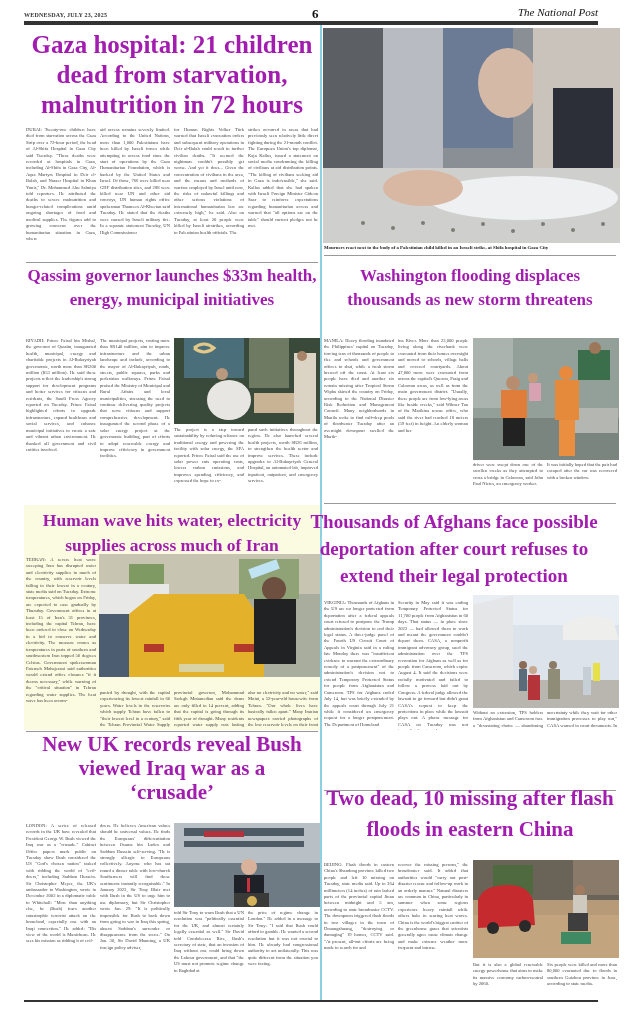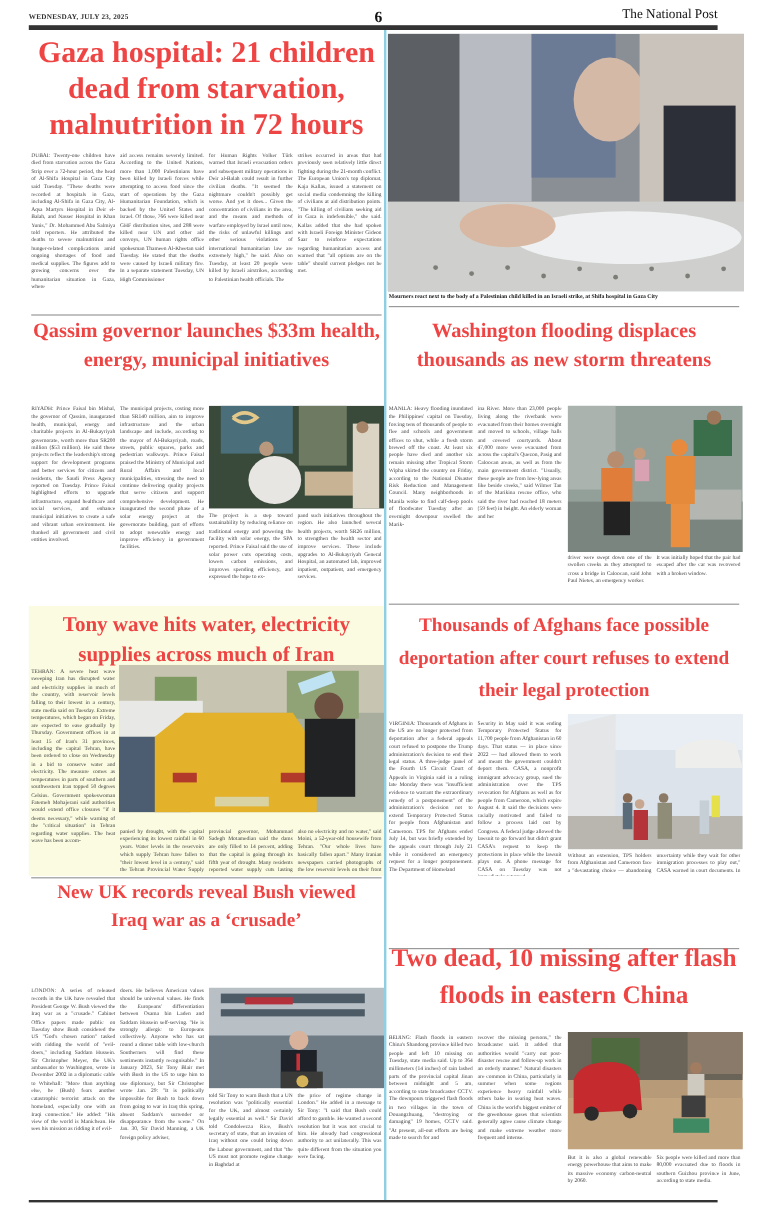--- a/index.html
+++ b/index.html
@@ -2,27 +2,27 @@
 <html><head>
 <meta charset="utf-8">
 <style>
   * { box-sizing: border-box; margin: 0; padding: 0; }
   html, body { width: 644px; height: 1024px; background: #ffffff; overflow: hidden; }
   body { position: relative; font-family: "Liberation Serif", serif; color: #222; }
 
   .masthead { position: absolute; left: 24px; top: 6px; width: 574px; height: 20px; }
   .masthead .date { position: absolute; left: 0; top: 6px; font-size: 6px; font-weight: bold; letter-spacing: 0.2px; color: #333; }
   .masthead .pageno { position: absolute; left: 288px; top: 0; font-size: 13px; font-weight: bold; color: #111; }
-  .masthead .paper { position: absolute; right: 0; top: 0; font-size: 11px; color: #111; }
+  .masthead .paper { position: absolute; right: 0; top: 0; font-size: 11px; font-style: italic; color: #111; }
   .rule-top { position: absolute; left: 24px; top: 21px; width: 574px; height: 4px; background: #333; }
 
   .vdiv { position: absolute; left: 320px; top: 25px; width: 2px; height: 975px; background: #8ecfe3; }
   .rule-bottom { position: absolute; left: 24px; top: 1000px; width: 574px; height: 2px; background: #333; }
 
-  .headline { position: absolute; font-weight: bold; color: #ef4444; text-align: center; line-height: 1.22; font-family: "Liberation Serif", serif; }
+  .headline { position: absolute; font-weight: bold; color: #a21caf; text-align: center; line-height: 1.22; font-family: "Liberation Serif", serif; }
   .col { position: absolute; font-size: 4.6px; line-height: 6.4px; color: #444; text-align: justify; overflow: hidden; }
   .hr { position: absolute; height: 1px; background: #999; }
   .caption { position: absolute; font-size: 4.8px; font-weight: bold; color: #222; white-space: nowrap; }
 
   .photo { position: absolute; overflow: hidden; }
   .photo svg { width: 100%; height: 100%; display: block; }
 
   .yellow-bg { position: absolute; left: 24px; top: 505px; width: 296px; height: 225px; background: #fafbe0; }
 </style>
 </head>
@@ -108,21 +108,21 @@
     <rect x="86" y="82" width="16" height="36" fill="#ea8e3f"></rect>
     <rect x="105" y="12" width="32" height="30" fill="#3b6f4b"></rect>
     <circle cx="122" cy="10" r="6" fill="#9c7759"></circle>
   </svg>
 </div>
 <div class="col" style="left:473px; top:462px; width:70px; height:36px;">driver were swept down one of the swollen creeks as they attempted to cross a bridge in Caloocan, said John Paul Nietes, an emergency worker.</div>
 <div class="col" style="left:547px; top:462px; width:70px; height:36px;">It was initially hoped that the pair had escaped after the car was recovered with a broken window.</div>
 <div class="hr" style="left:324px; top:503px; width:292px;"></div>
 
 <div class="yellow-bg"></div>
-<div class="headline" style="left:24px; top:508px; width:296px; font-size:17.5px; line-height:25px;">Tony wave hits water, electricity supplies across much of Iran</div>
+<div class="headline" style="left:24px; top:508px; width:296px; font-size:17.5px; line-height:25px;">Human wave hits water, electricity supplies across much of Iran</div>
 <div class="col" style="left:26px; top:557px; width:70px; height:170px;">TEHRAN: A severe heat wave sweeping Iran has disrupted water and electricity supplies in much of the country, with reservoir levels falling to their lowest in a century, state media said on Tuesday. Extreme temperatures, which began on Friday, are expected to ease gradually by Thursday. Government offices in at least 15 of Iran's 31 provinces, including the capital Tehran, have been ordered to close on Wednesday in a bid to conserve water and electricity. The measure comes as temperatures in parts of southern and southwestern Iran topped 50 degrees Celsius. Government spokeswoman Fatemeh Mohajerani said authorities would extend office closures "if it deems necessary," while warning of the "critical situation" in Tehran regarding water supplies. The heat wave has been accom-</div>
 <div class="photo" style="left:99px; top:554px; width:221px; height:123px;">
   <svg viewBox="0 0 221 123" preserveAspectRatio="none">
     <rect width="221" height="123" fill="#a8ad9d"></rect>
     <rect x="0" y="0" width="221" height="40" fill="#c8c4b2"></rect>
     <rect x="30" y="10" width="35" height="45" fill="#7f9a63"></rect>
     <rect x="140" y="5" width="60" height="40" fill="#8fa377"></rect>
     <rect x="0" y="30" width="70" height="30" fill="#e8e8e6"></rect>
     <rect x="0" y="60" width="60" height="63" fill="#4c5d72"></rect>
     <path d="M30 60 L55 40 L145 40 L165 70 L165 123 L30 123 Z" fill="#e3b12a"></path>
@@ -131,21 +131,21 @@
     <rect x="80" y="110" width="45" height="8" fill="#d9d3a4"></rect>
     <circle cx="175" cy="35" r="12" fill="#6e5040"></circle>
     <rect x="155" y="45" width="42" height="65" fill="#202224"></rect>
     <rect x="150" y="10" width="30" height="10" fill="#bfe3f3" transform="rotate(-20 165 15)"></rect>
   </svg>
 </div>
 <div class="col" style="left:100px; top:690px; width:70px; height:37px;">panied by drought, with the capital experiencing its lowest rainfall in 60 years. Water levels in the reservoirs which supply Tehran have fallen to "their lowest level in a century," said the Tehran Provincial Water Supply Company, advising people to use a tank and pump to cope with mains disruption. Tehran</div>
 <div class="col" style="left:174px; top:690px; width:70px; height:37px;">provincial governor, Mohammad Sadegh Motamedian said the dams are only filled to 14 percent, adding that the capital is going through its fifth year of drought. Many residents reported water supply cuts lasting several hours. "It's not just the heat — there's</div>
 <div class="col" style="left:248px; top:690px; width:70px; height:37px;">also no electricity and no water," said Moini, a 52-year-old housewife from Tehran. "Our whole lives have basically fallen apart." Many Iranian newspapers carried photographs of the low reservoir levels on their front pages on Tuesday.</div>
 
-<div class="headline" style="left:322px; top:508px; width:296px; font-size:16px; line-height:27px;">Thousands of Afghans face possible deportation after court refuses to extend their legal protection</div>
+<div class="headline" style="left:306px; top:508px; width:296px; font-size:19px; line-height:27px;">Thousands of Afghans face possible deportation after court refuses to extend their legal protection</div>
 <div class="col" style="left:324px; top:600px; width:70px; height:130px;">VIRGINIA: Thousands of Afghans in the US are no longer protected from deportation after a federal appeals court refused to postpone the Trump administration's decision to end their legal status. A three-judge panel of the Fourth US Circuit Court of Appeals in Virginia said in a ruling late Monday there was "insufficient evidence to warrant the extraordinary remedy of a postponement" of the administration's decision not to extend Temporary Protected Status for people from Afghanistan and Cameroon. TPS for Afghans ended July 14, but was briefly extended by the appeals court through July 21 while it considered an emergency request for a longer postponement. The Department of Homeland</div>
 <div class="col" style="left:398px; top:600px; width:70px; height:130px;">Security in May said it was ending Temporary Protected Status for 11,700 people from Afghanistan in 60 days. That status — in place since 2022 — had allowed them to work and meant the government couldn't deport them. CASA, a nonprofit immigrant advocacy group, sued the administration over the TPS revocation for Afghans as well as for people from Cameroon, which expire August 4. It said the decisions were racially motivated and failed to follow a process laid out by Congress. A federal judge allowed the lawsuit to go forward but didn't grant CASA's request to keep the protections in place while the lawsuit plays out. A phone message for CASA on Tuesday was not immediately returned.</div>
 <div class="photo" style="left:473px; top:595px; width:146px; height:113px;">
   <svg viewBox="0 0 146 113" preserveAspectRatio="none">
     <rect width="146" height="113" fill="#dde3ea"></rect>
     <rect x="0" y="0" width="146" height="30" fill="#e8eef4"></rect>
     <path d="M0 10 L40 0 L40 90 L0 95 Z" fill="#e4e6e8"></path>
     <path d="M90 30 Q110 15 140 25 L146 45 L90 45 Z" fill="#eeeeec"></path>
     <rect x="0" y="85" width="146" height="28" fill="#b9b6b0"></rect>
     <circle cx="50" cy="70" r="4" fill="#8a6b55"></circle>
@@ -156,21 +156,21 @@
     <rect x="75" y="74" width="12" height="30" fill="#8f8c78"></rect>
     <rect x="110" y="72" width="8" height="28" fill="#c7cfd6"></rect>
     <rect x="120" y="68" width="7" height="18" fill="#e6e04a"></rect>
   </svg>
 </div>
 <div class="col" style="left:473px; top:710px; width:70px; height:20px;">Without an extension, TPS holders from Afghanistan and Cameroon face a "devastating choice — abandoning their homes, relinquishing their employment, and uprooting their lives to return to a country where they face the threat of severe physical harm or even death, or remaining in the United States in a state of legal</div>
 <div class="col" style="left:547px; top:710px; width:70px; height:20px;">uncertainty while they wait for other immigration processes to play out," CASA warned in court documents. In its decision on Monday, the appeals court said CASA had made a "plausible" legal claim against the administration, and urged the lower court to move the case forward expeditiously.</div>
 <div class="hr" style="left:26px; top:731px; width:292px;"></div>
 <div class="hr" style="left:324px; top:790px; width:292px;"></div>
 
-<div class="headline" style="left:40px; top:732px; width:264px; font-size:16px; line-height:24px;">New UK records reveal Bush viewed Iraq war as a ‘crusade’</div>
+<div class="headline" style="left:40px; top:732px; width:264px; font-size:21px; line-height:24px;">New UK records reveal Bush viewed Iraq war as a ‘crusade’</div>
 <div class="col" style="left:26px; top:823px; width:70px; height:172px;">LONDON: A series of released records in the UK have revealed that President George W. Bush viewed the Iraq war as a "crusade." Cabinet Office papers made public on Tuesday show Bush considered the US "God's chosen nation" tasked with ridding the world of "evil-doers," including Saddam Hussein. Sir Christopher Meyer, the UK's ambassador to Washington, wrote in December 2002 in a diplomatic cable to Whitehall: "More than anything else, he (Bush) fears another catastrophic terrorist attack on the homeland, especially one with an Iraqi connection." He added: "His view of the world is Manichean. He sees his mission as ridding it of evil-</div>
 <div class="col" style="left:100px; top:823px; width:70px; height:172px;">doers. He believes American values should be universal values. He finds the Europeans' differentiation between Osama bin Laden and Saddam Hussein self-serving. "He is strongly allergic to Europeans collectively. Anyone who has sat round a dinner table with low-church Southerners will find these sentiments instantly recognisable." In January 2023, Sir Tony Blair met with Bush in the US to urge him to use diplomacy, but Sir Christopher wrote Jan. 29: "It is politically impossible for Bush to back down from going to war in Iraq this spring, absent Saddam's surrender or disappearance from the scene." On Jan. 30, Sir David Manning, a UK foreign policy adviser,</div>
 <div class="photo" style="left:174px; top:823px; width:146px; height:84px;">
   <svg viewBox="0 0 146 84" preserveAspectRatio="none">
     <rect width="146" height="84" fill="#9aa6ae"></rect>
     <rect x="0" y="0" width="146" height="40" fill="#b8c0c6"></rect>
     <rect x="10" y="5" width="120" height="8" fill="#4d5b66"></rect>
     <rect x="10" y="18" width="120" height="6" fill="#4d5b66"></rect>
     <rect x="30" y="8" width="40" height="6" fill="#b3323c"></rect>
     <rect x="0" y="40" width="146" height="44" fill="#6f7b84"></rect>

